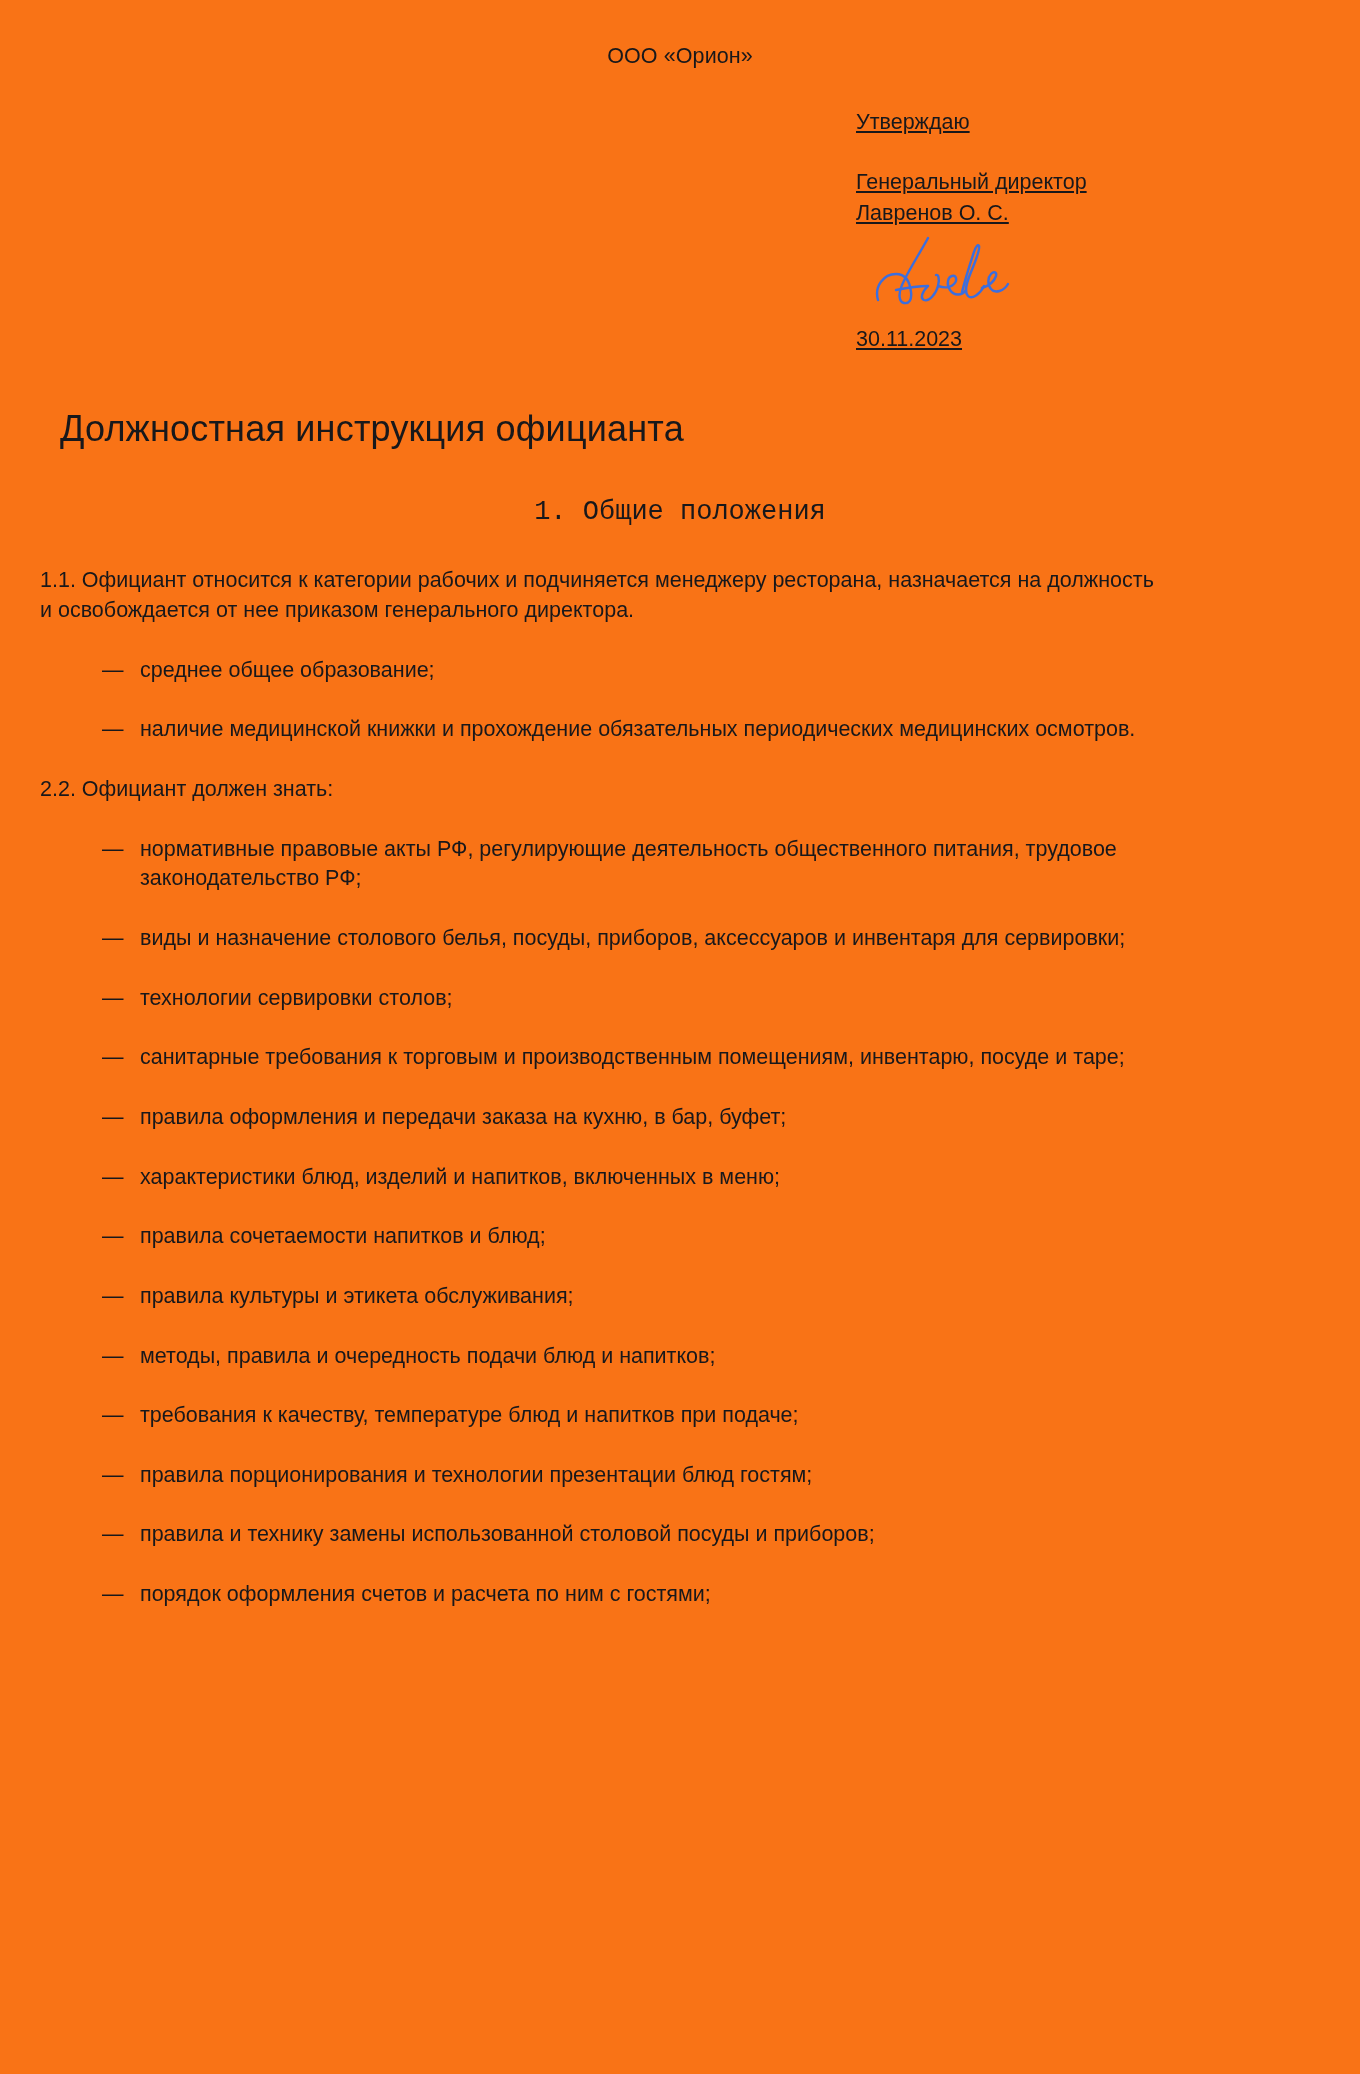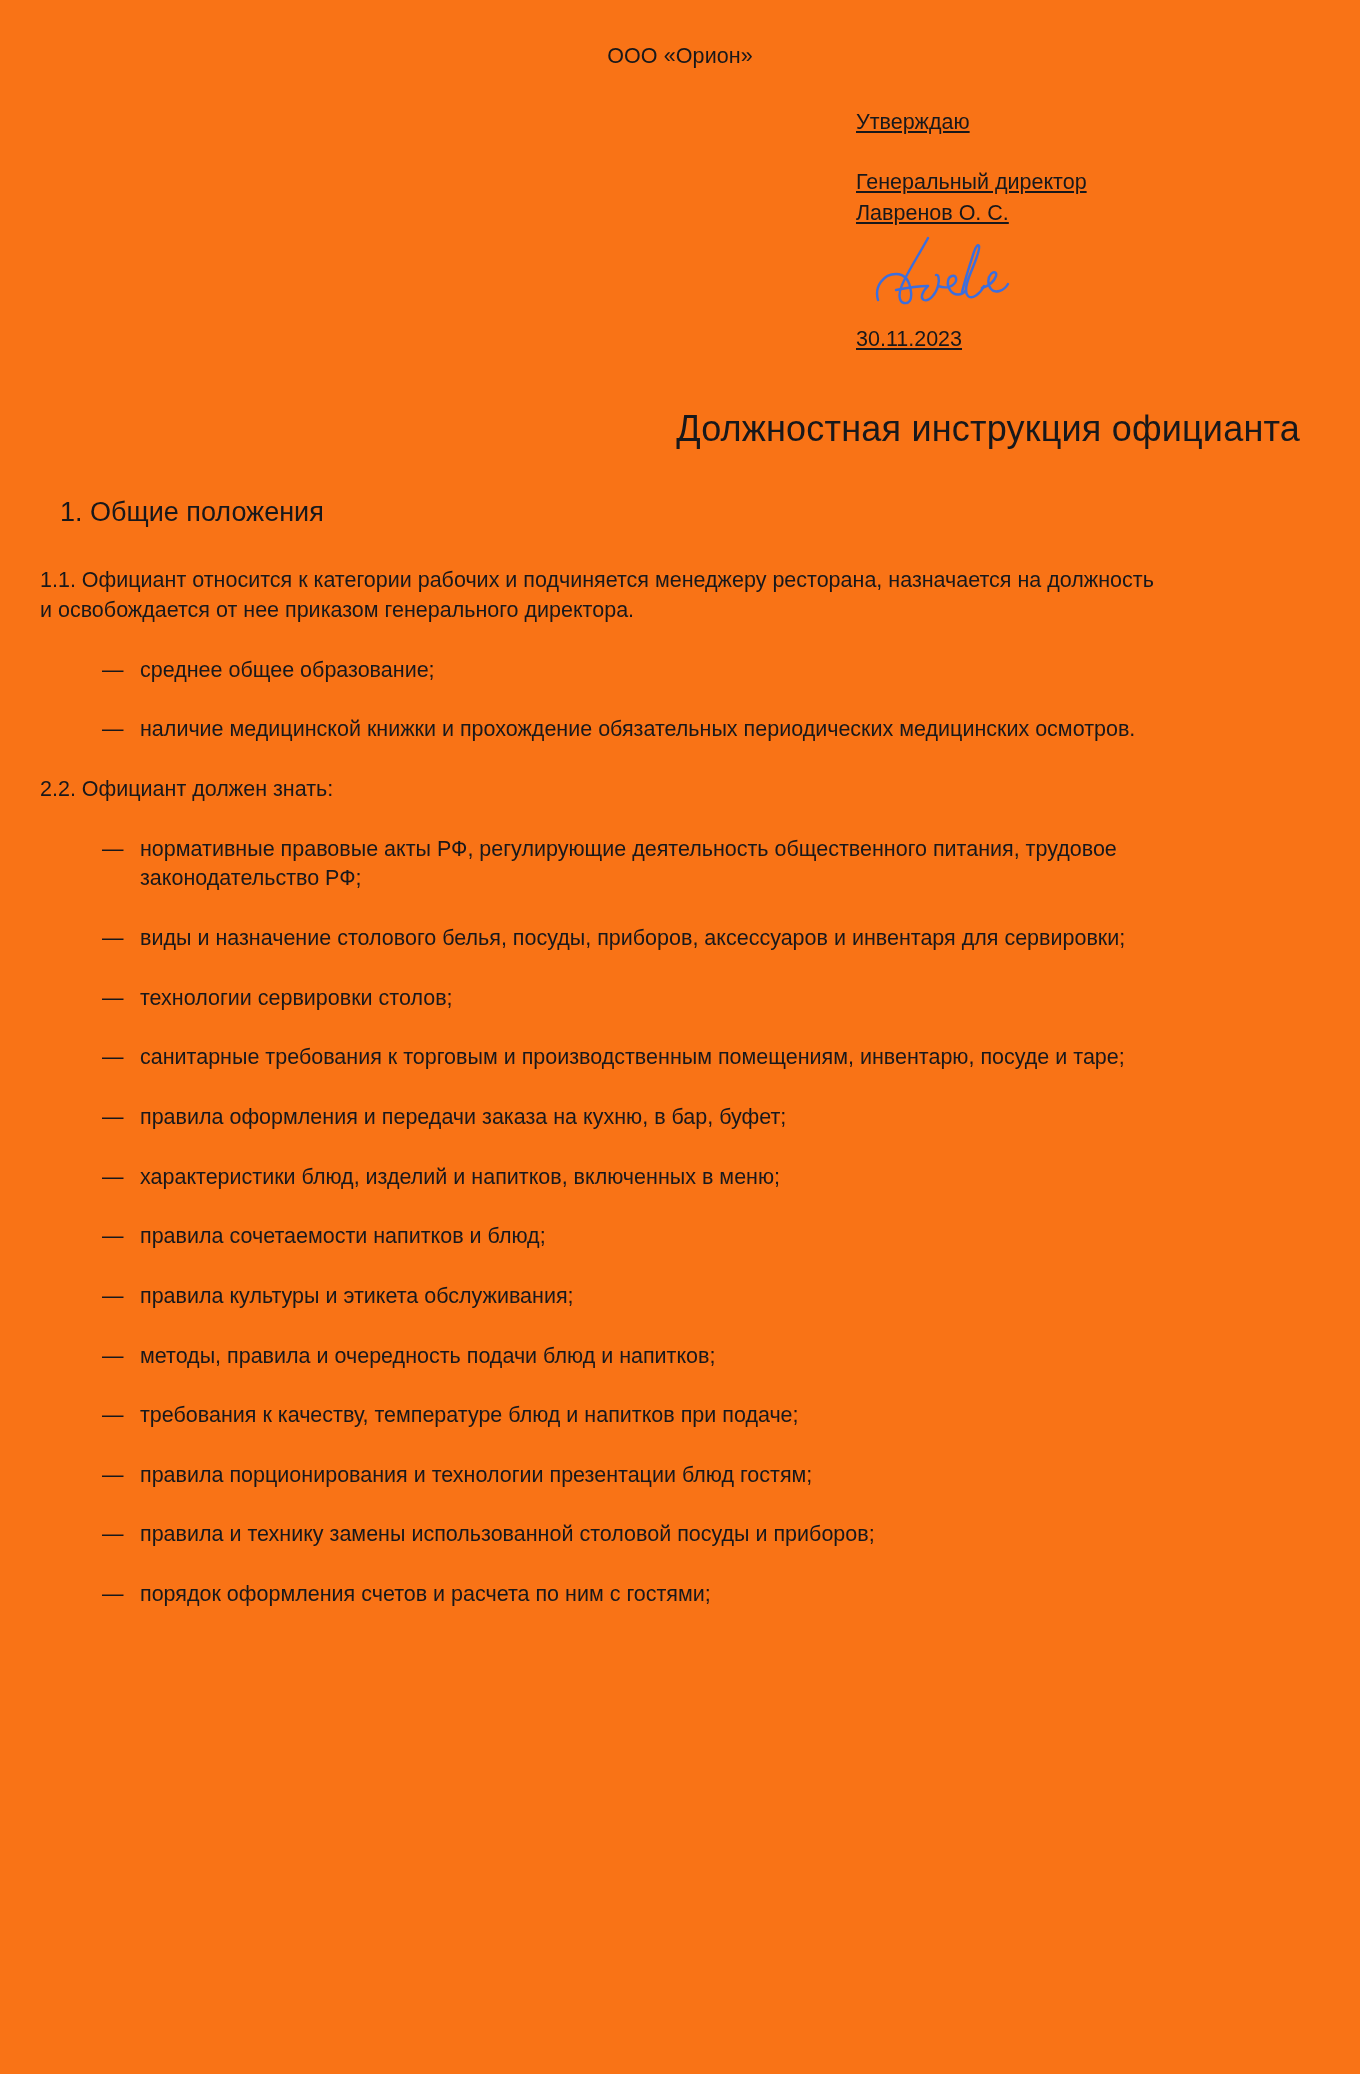--- a/index.html
+++ b/index.html
@@ -63,31 +63,33 @@
     font-size: 21.5px;
     line-height: 1.4;
     margin-top: 16px;
   }
 
   
   h1.doc-title {
     font-weight: normal;
     font-size: 36px;
     line-height: 1.25;
-    text-align: right;
+    text-align: left;
     margin: 52px 0 0 0;
     padding: 0 60px;
     letter-spacing: 0.2px;
   }
   h2.section-title {
     font-weight: normal;
     font-size: 27px;
     line-height: 1.3;
+    text-align: center;
     margin: 44px 0 0 0;
     padding: 0 60px;
+    font-family: Liberation Mono, monospace;
   }
 
   
   .body {
     padding: 0 40px 0 40px;
     margin-top: 36px;
   }
   p.para {
     font-size: 21.5px;
     line-height: 1.38;

